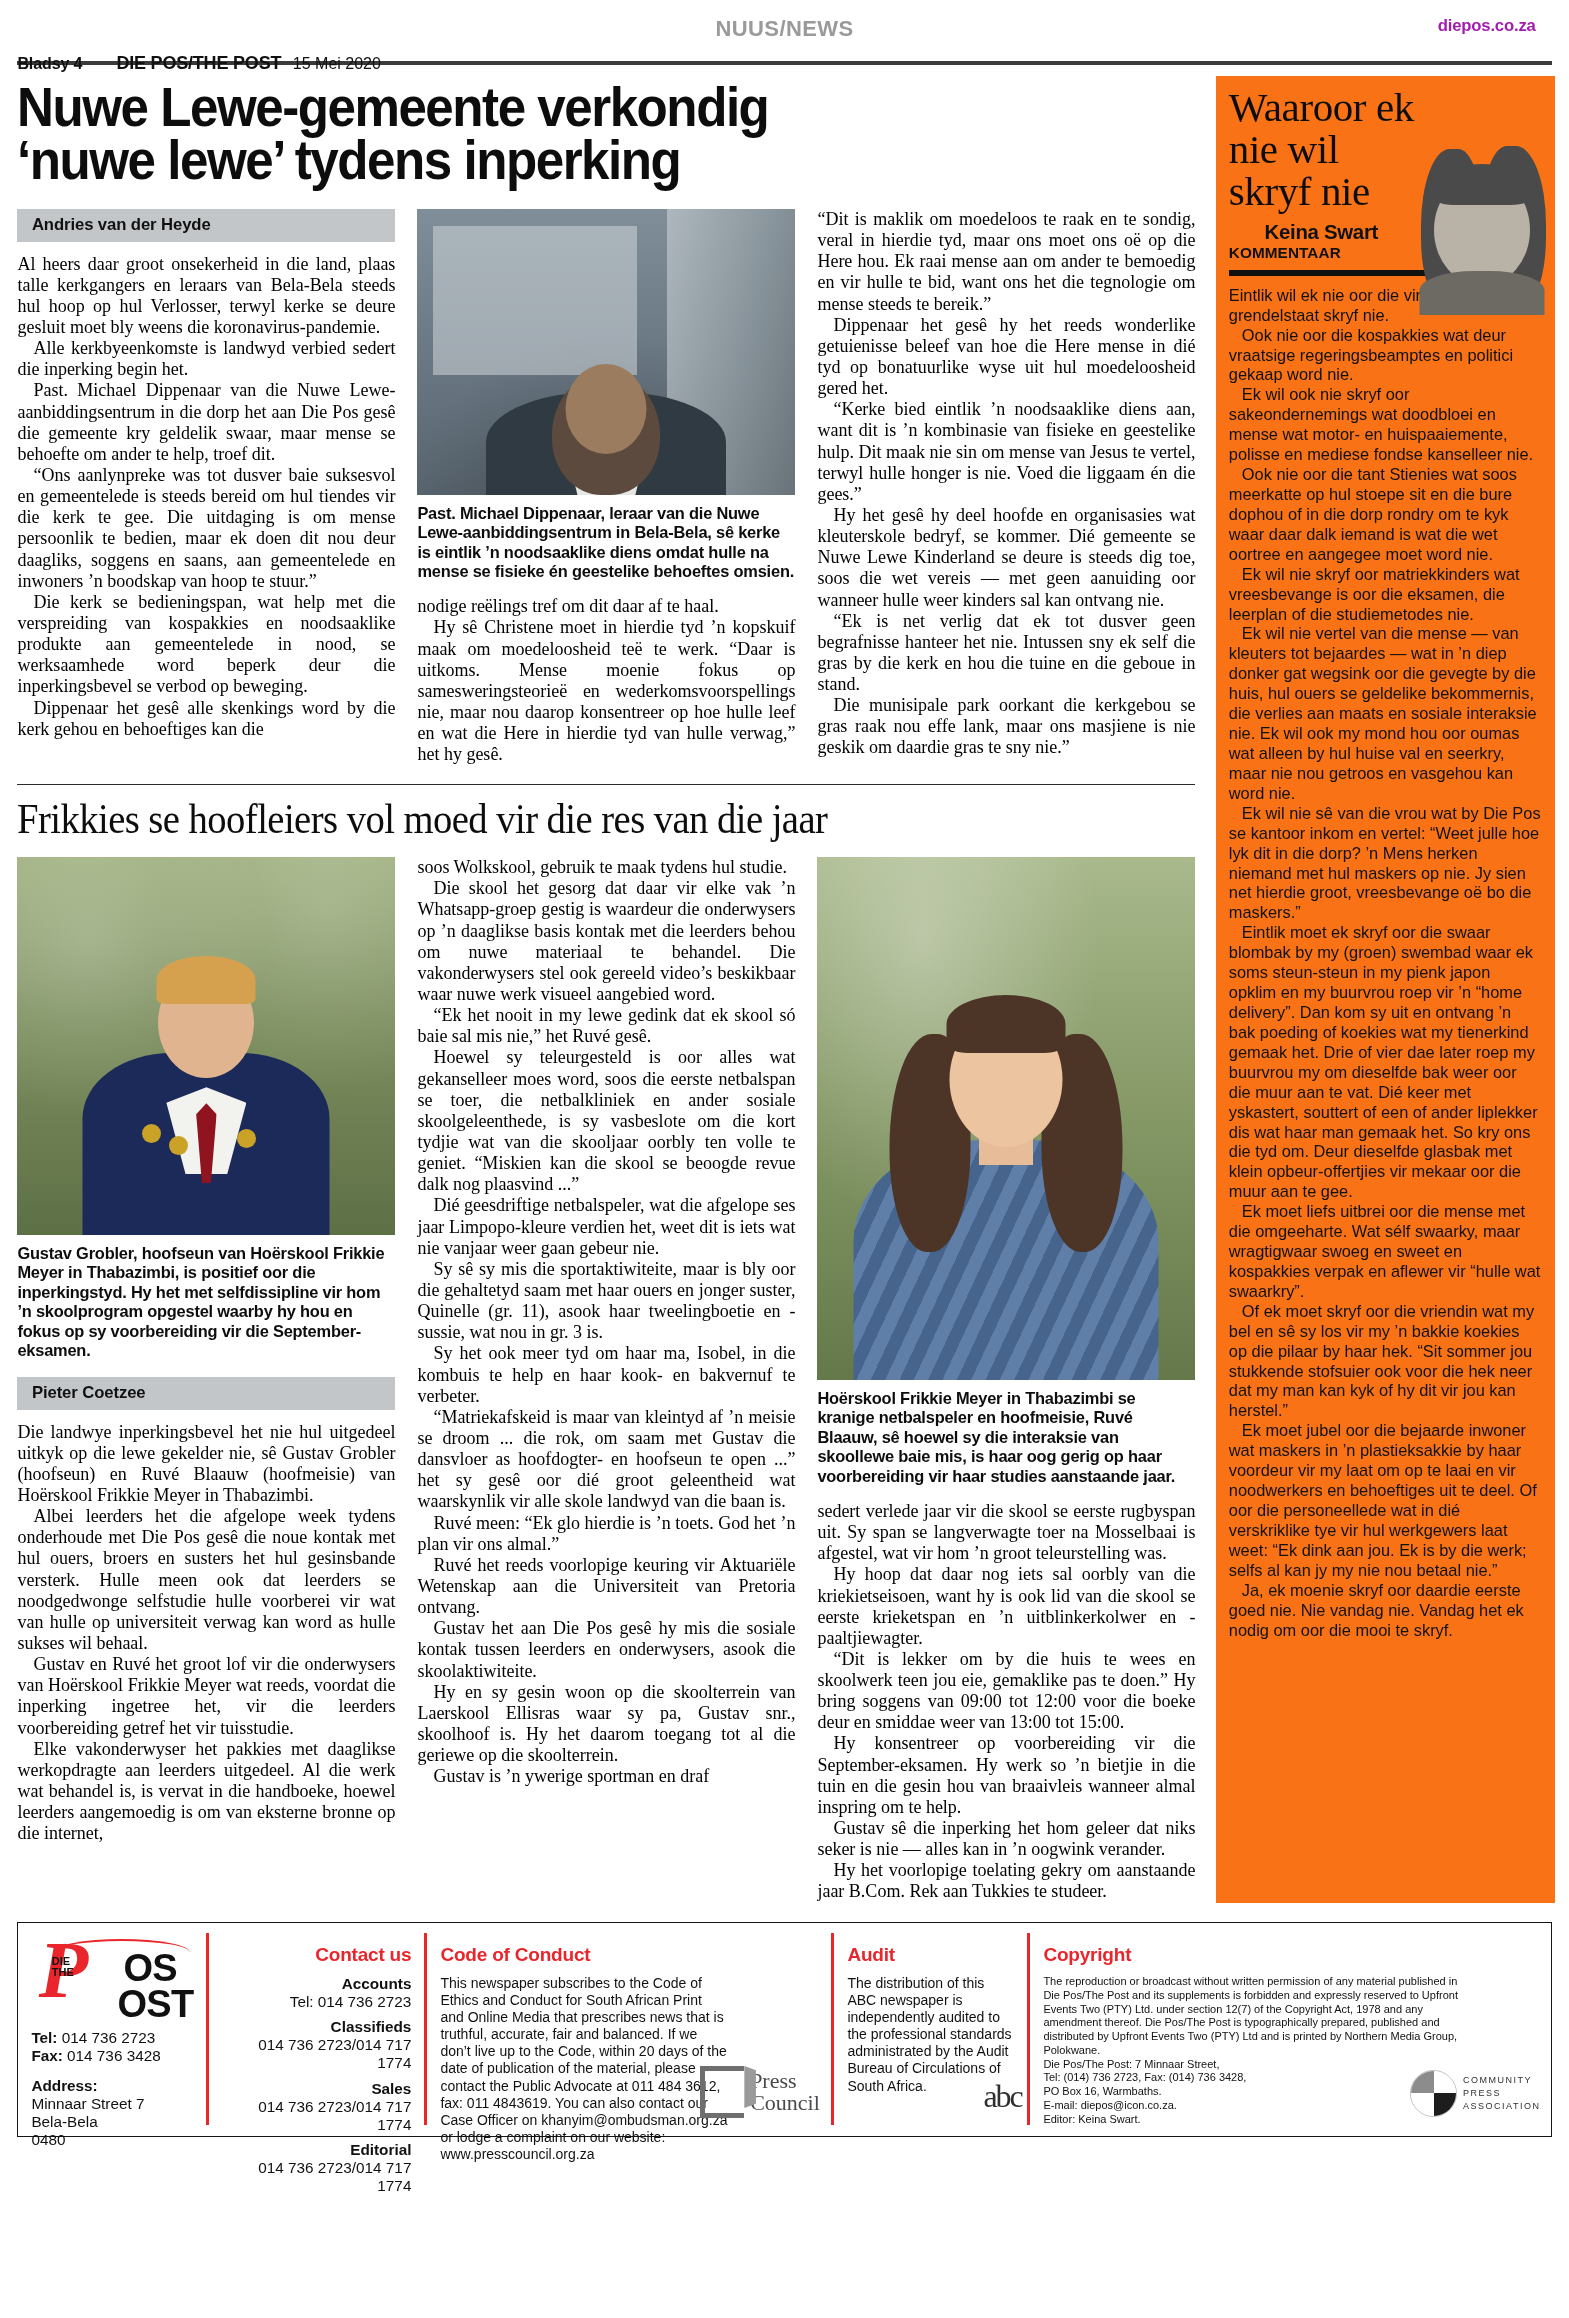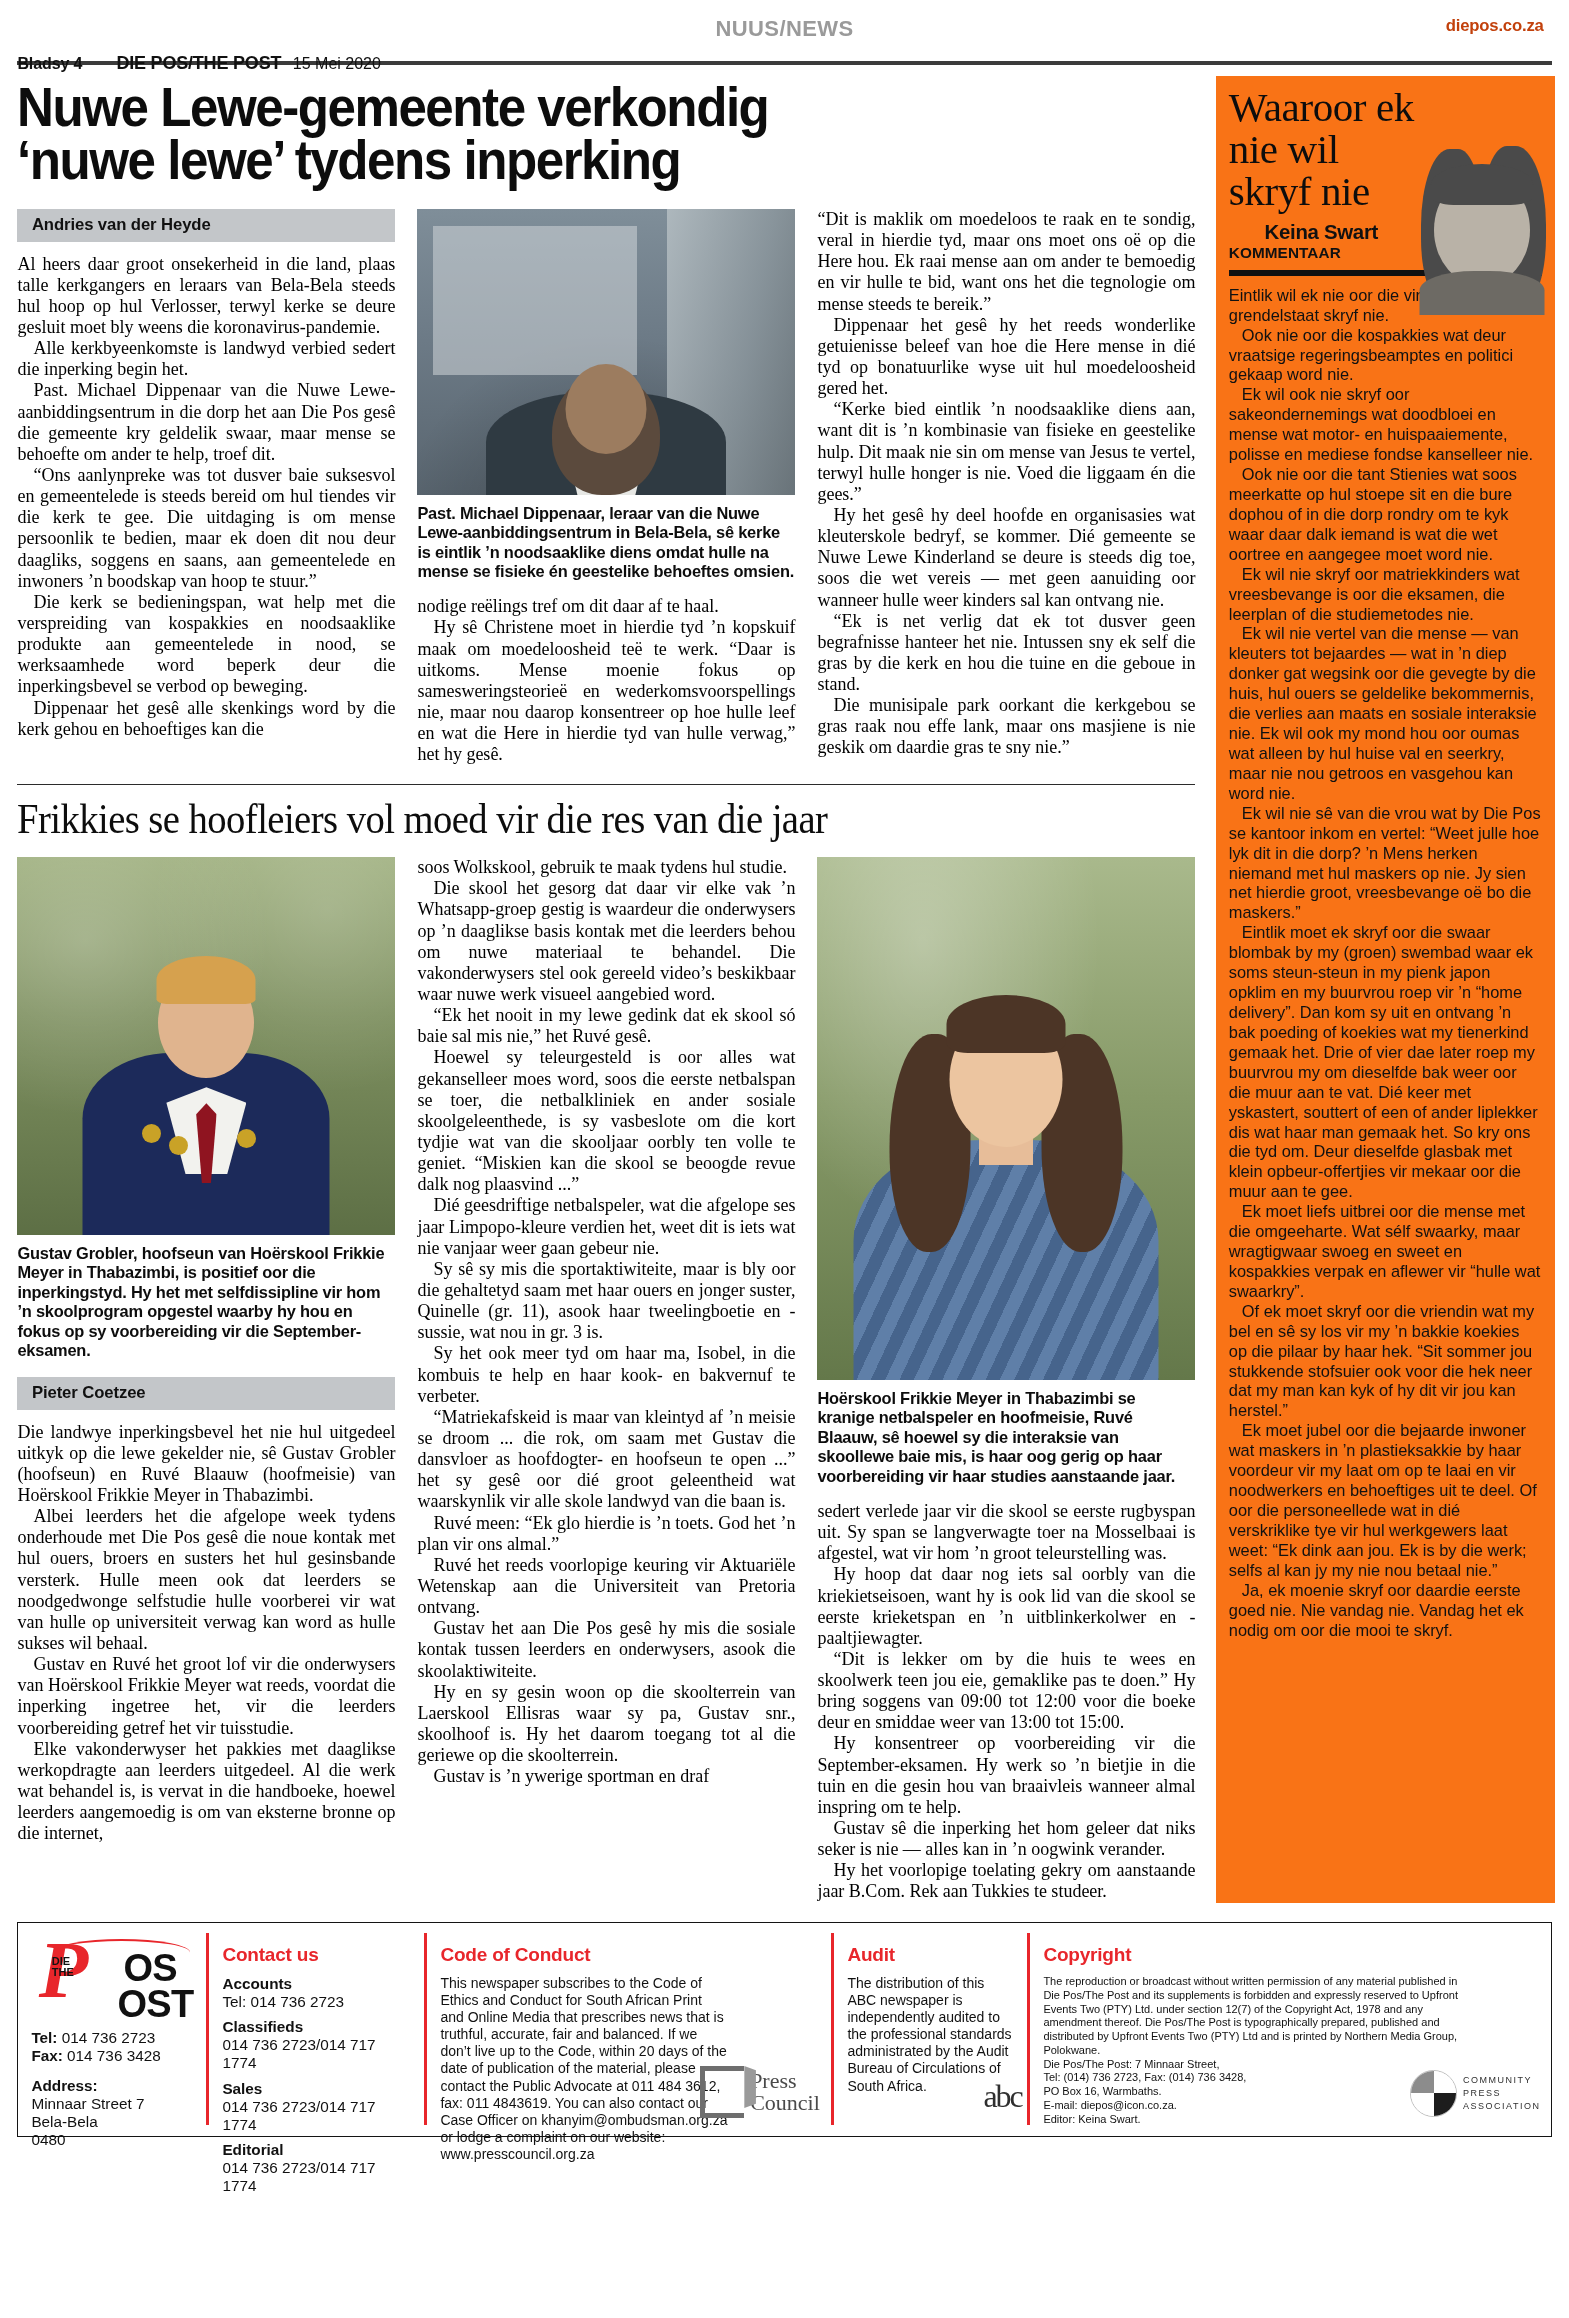--- a/index.html
+++ b/index.html
@@ -11,21 +11,21 @@
   }
   .page{position:relative;width:1569px;height:2319px;overflow:hidden;box-sizing:border-box;padding:0 17.4px;}
 
   
   .masthead{display:flex;align-items:baseline;height:41px;padding-top:16px;position:relative;}
   .mh-folio{font-family:"Liberation Sans",sans-serif;font-weight:bold;font-size:16px;color:#111;letter-spacing:-0.1px;margin-top:39px;}
   .mh-title{font-family:"Liberation Sans",sans-serif;font-weight:bold;font-size:18px;color:#111;margin-left:34px;letter-spacing:-0.2px;}
   .mh-date{font-family:"Liberation Sans",sans-serif;font-size:16px;color:#111;margin-left:11.6px;}
   .mh-section{position:absolute;left:50%;transform:translateX(-50%);font-family:"Liberation Sans",sans-serif;
     font-weight:bold;font-size:22px;color:#9a9a9a;letter-spacing:0.4px;}
-  .mh-url{position:absolute;right:8px;font-family:"Liberation Sans",sans-serif;font-weight:bold;font-size:16.7px;color:#c2410c;letter-spacing:-0.2px;text-align:center;}
+  .mh-url{position:absolute;right:16px;font-family:"Liberation Sans",sans-serif;font-weight:bold;font-size:16.7px;color:#a21caf;letter-spacing:-0.2px;text-align:center;}
   .mh-rule{height:0;border-top:3.6px solid #3b3b3b;border-bottom:1.5px solid #3b3b3b;margin-top:4.4px;}
 
   
   .body-grid{display:flex;margin-top:10.2px;}
   .left-zone{width:1178px;flex:0 0 1178px;}
   .right-rail{width:339px;flex:0 0 339px;margin-left:20.4px;background:#f97316;padding:11.6px 13px 10.2px 13px;box-sizing:border-box;}
 
   
   .hl-main{font-family:"Liberation Sans",sans-serif;font-weight:bold;font-size:55px;line-height:.96;
     letter-spacing:-1.6px;color:#0d0d0d;margin:5.8px 0 0 0;transform:scaleX(.93);transform-origin:left center;}
@@ -97,21 +97,21 @@
   .rail-portrait .fringe{position:absolute;left:50%;top:25px;transform:translateX(-50%);width:102px;height:41px;border-radius:50% 50% 22% 22%;background:#4a4a4a;}
   .rail-portrait .body{position:absolute;left:50%;bottom:0;transform:translateX(-50%);width:125px;height:44px;border-radius:44% 44% 0 0;background:#6d6a64;}
   .rail-rule{border-top:6.5px solid #111;margin:7.3px 0 10.2px 0;}
   p.rt{font-family:"Liberation Sans",sans-serif;font-size:16.4px;line-height:1.215;color:#111;margin:0;text-align:left;}
   p.rt + p.rt{text-indent:13px;}
 
   
   .footer{border:1.5px solid #141414;margin-top:19px;display:flex;height:215px;box-sizing:border-box;}
   .f-cell{padding:11.6px 13px;box-sizing:border-box;position:relative;}
   .f-logo{width:188px;flex:0 0 188px;}
-  .f-contact{width:218px;flex:0 0 218px;border-left:3.6px solid #e8262b;margin:10.2px 0 10.2px 0;}
+  .f-contact{width:218px;flex:0 0 218px;border-left:3.6px solid #e8262b;margin:10.2px 0 10.2px 0;text-align:right;}
   .f-code{width:407px;flex:0 0 407px;border-left:3.6px solid #e8262b;margin:10.2px 0 10.2px 0;}
   .f-audit{width:196px;flex:0 0 196px;border-left:3.6px solid #e8262b;margin:10.2px 0 10.2px 0;}
   .f-copy{flex:1 1 auto;border-left:3.6px solid #e8262b;margin:10.2px 0 10.2px 0;}
 
   .f-h{font-family:"Liberation Sans",sans-serif;font-weight:bold;font-size:19px;color:#e8262b;margin:0 0 8.7px 0;letter-spacing:-0.2px;}
   .f-lbl{font-family:"Liberation Sans",sans-serif;font-weight:bold;font-size:15.3px;color:#111;margin:7.3px 0 0 0;}
   .f-val{font-family:"Liberation Sans",sans-serif;font-size:15.3px;color:#111;margin:0;}
   .f-p{font-family:"Liberation Sans",sans-serif;font-size:14px;line-height:1.22;color:#111;margin:0;}
   .f-tiny{font-family:"Liberation Sans",sans-serif;font-size:11px;line-height:1.25;color:#111;margin:0;}
 

